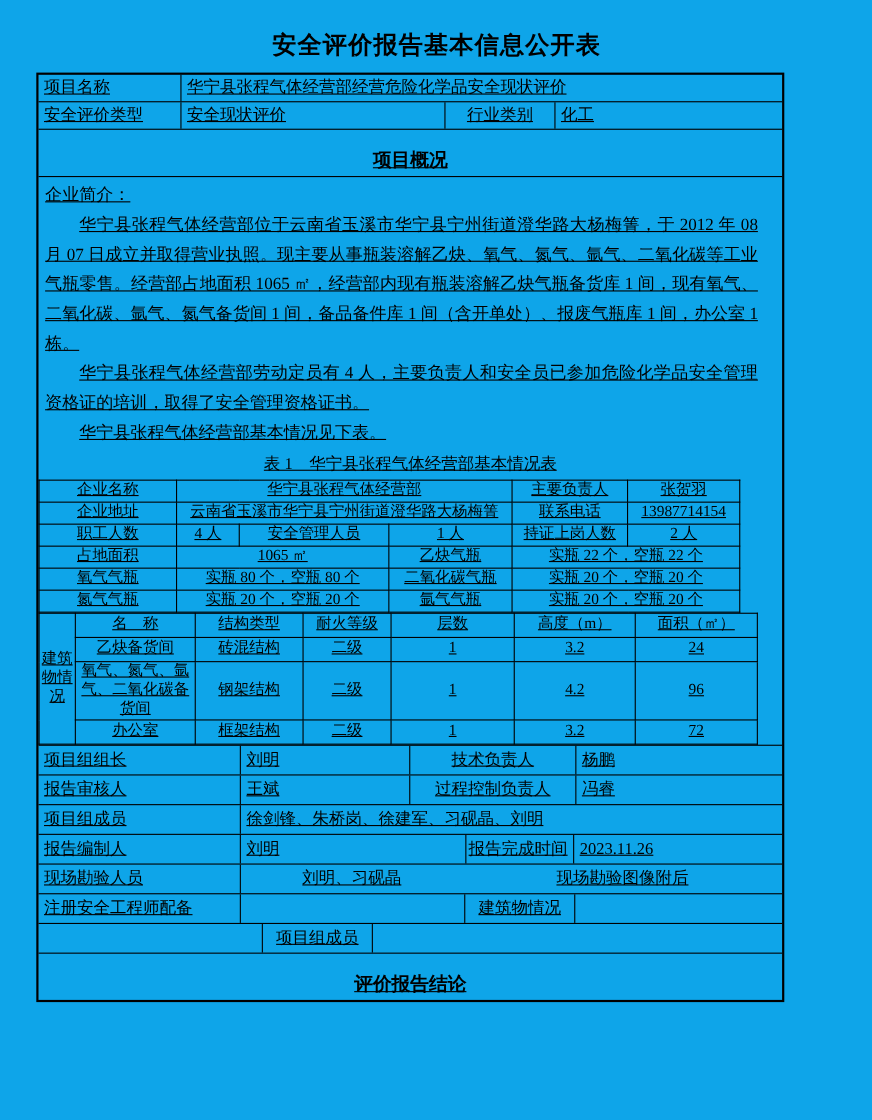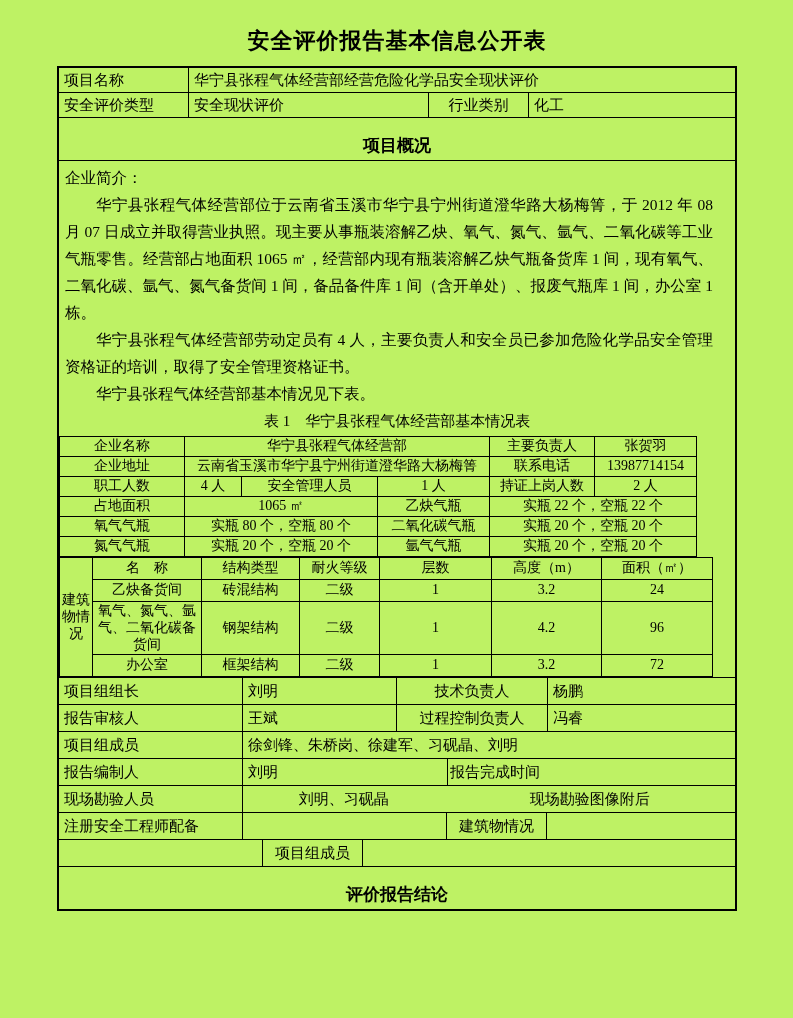--- a/index.html
+++ b/index.html
@@ -2,29 +2,30 @@
 <html><head>
 <meta charset="utf-8">
 <style>
   html,body{margin:0;padding:0;background:#fff;}
   body{
     width:793px;height:1018px;
     font-family:"Liberation Serif","DejaVu Serif",serif;
     color:#000;
     -webkit-font-smoothing:none;
   }
-  .doc{position:relative;width:793px;height:1018px;background:#bef264;overflow:hidden;}
+  .doc{position:relative;width:793px;height:1018px;background:#0ea5e9;overflow:hidden;}
   .title{
     width:680px;margin:26px 0 10px 57px;
     text-align:center;font-size:22px;font-weight:bold;letter-spacing:1px;
   }
   .tbl{
-    width:680px;margin-left:57px;
+    width:680px;margin-left:33px;
     border:2px solid #000;box-sizing:border-box;
     font-size:15px;
+    text-decoration:underline;
   }
   .row{display:flex;align-items:stretch;border-top:1px solid #000;}
   .row:first-child{border-top:none;}
   .cell{
     box-sizing:border-box;border-right:1px solid #000;
     display:flex;align-items:center;
     padding:2px 5px;min-height:24px;line-height:1.25;
   }
   .cell:last-child{border-right:none;}
   .cell.c{justify-content:center;text-align:center;}
@@ -213,20 +214,21 @@
 
     <div class="row h28">
       <div class="cell w184">项目组成员</div>
       <div class="cell flex1">徐剑锋、朱桥岗、徐建军、习砚晶、刘明</div>
     </div>
 
     <div class="row h28">
       <div class="cell w184">报告编制人</div>
       <div class="cell w205">刘明</div>
       <div class="cell w98" style="padding:2px 2px;text-align:center;">报告完成时间</div>
+      <div class="cell flex1">2023.11.26</div>
     </div>
 
     <div class="row h28">
       <div class="cell w184">现场勘验人员</div>
       <div class="cell flex1" style="padding:2px 0;">
         <span style="flex:0 0 41%;text-align:center;">刘明、习砚晶</span>
         <span style="flex:1;text-align:center;">现场勘验图像附后</span>
       </div>
     </div>
 

